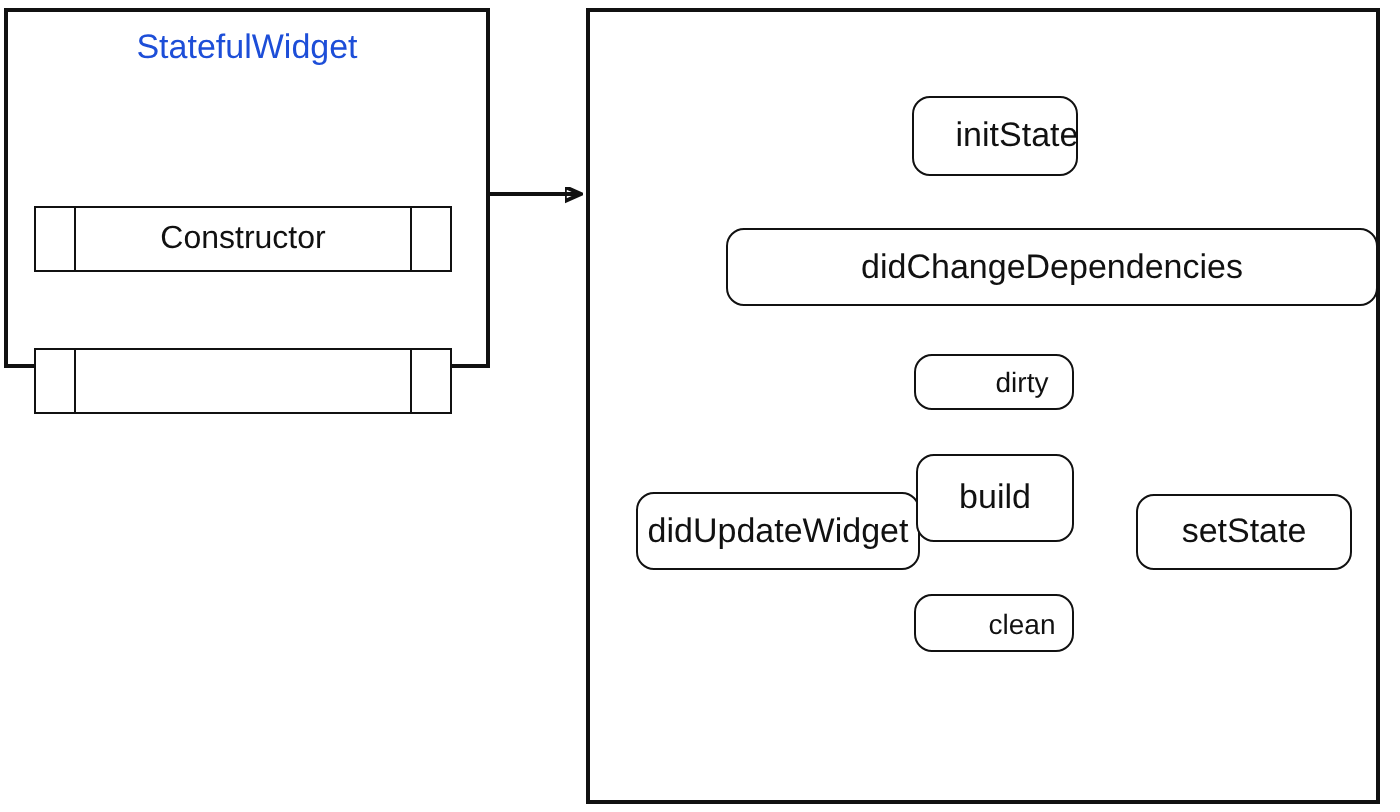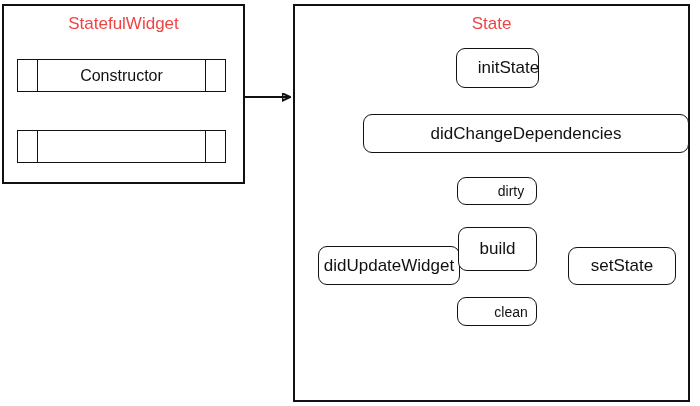--- a/index.html
+++ b/index.html
@@ -19,38 +19,39 @@
   
   .container-box {
     position: absolute;
     box-sizing: border-box;
     border: 2px solid #111111;
     background: #ffffff;
   }
   .container-title {
     position: absolute;
     text-align: center;
-    color: #ef4444;
+    color: #1d4ed8;
     font-size: 17px;
     line-height: 20px;
     white-space: nowrap;
     font-family: "Liberation Sans", sans-serif;
   }
   
   .sub-node {
     position: absolute;
     box-sizing: border-box;
     border: 1.6px solid #111111;
     background: #ffffff;
     display: flex;
     align-items: center;
     justify-content: center;
     color: #111111;
     font-size: 16px;
     white-space: nowrap;
+    margin-top: 44px;
   }
   .sub-node .bar {
     position: absolute;
     top: 0;
     bottom: 0;
     width: 0;
     border-left: 1.6px solid #111111;
   }
   .sub-node .bar.left  { left: 19px; }
   .sub-node .bar.right { right: 19px; }
@@ -127,21 +128,20 @@
     <span class="bar right"></span>
     <span class="sub-label">Constructor</span>
   </div>
 
   <div class="sub-node" style="left:17px; top:130px; width:209px; height:33px;">
     <span class="bar left"></span>
     <span class="bar right"></span>
   </div>
 
   <div class="container-box" style="left:293px; top:4px; width:397px; height:398px;"></div>
-  <div class="container-title" style="left:293px; top:14px; width:397px;">State</div>
 
   <div class="round-node" style="left:456px; top:48px; width:83px; height:40px;padding-left:22px;">initState</div>
 
   <div class="round-node" style="left:363px; top:114px; width:326px; height:39px;">didChangeDependencies</div>
 
   <div class="round-node small" style="left:457px; top:177px; width:80px; height:28px;">dirty</div>
 
   <div class="round-node" style="left:318px; top:246px; width:142px; height:39px;">didUpdateWidget</div>
 
   <div class="round-node" style="left:458px; top:227px; width:79px; height:44px;">build</div>

